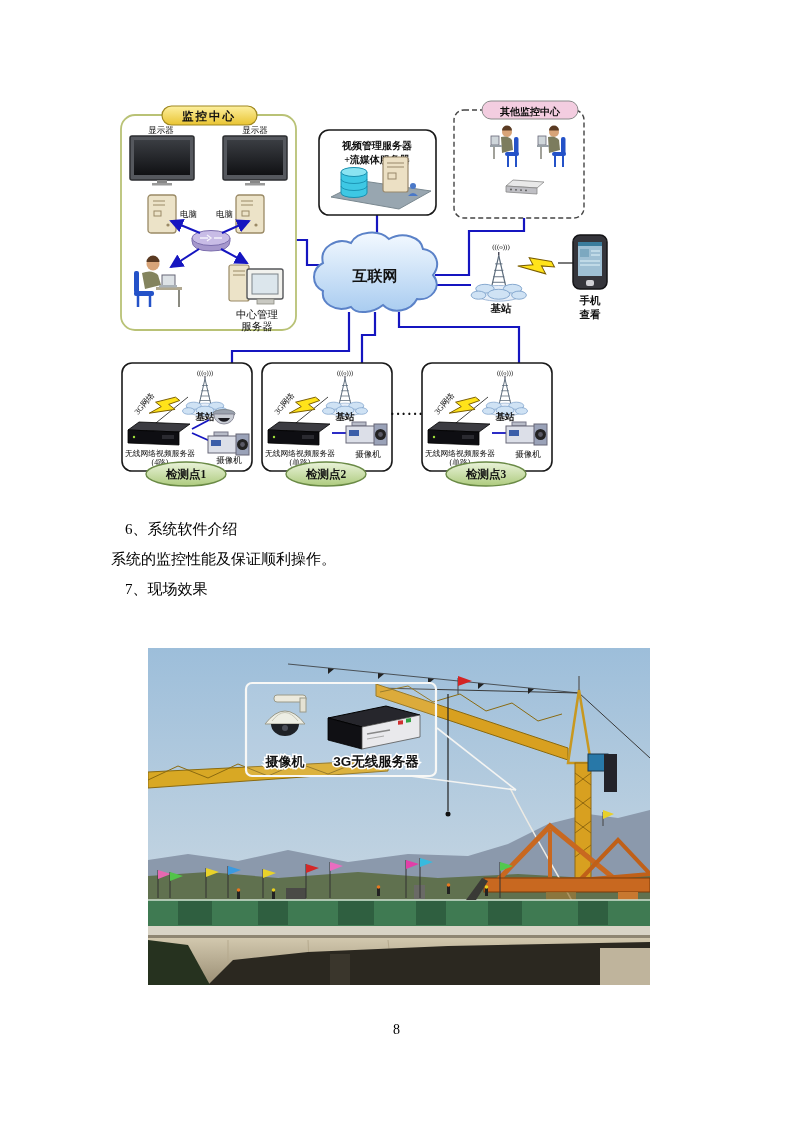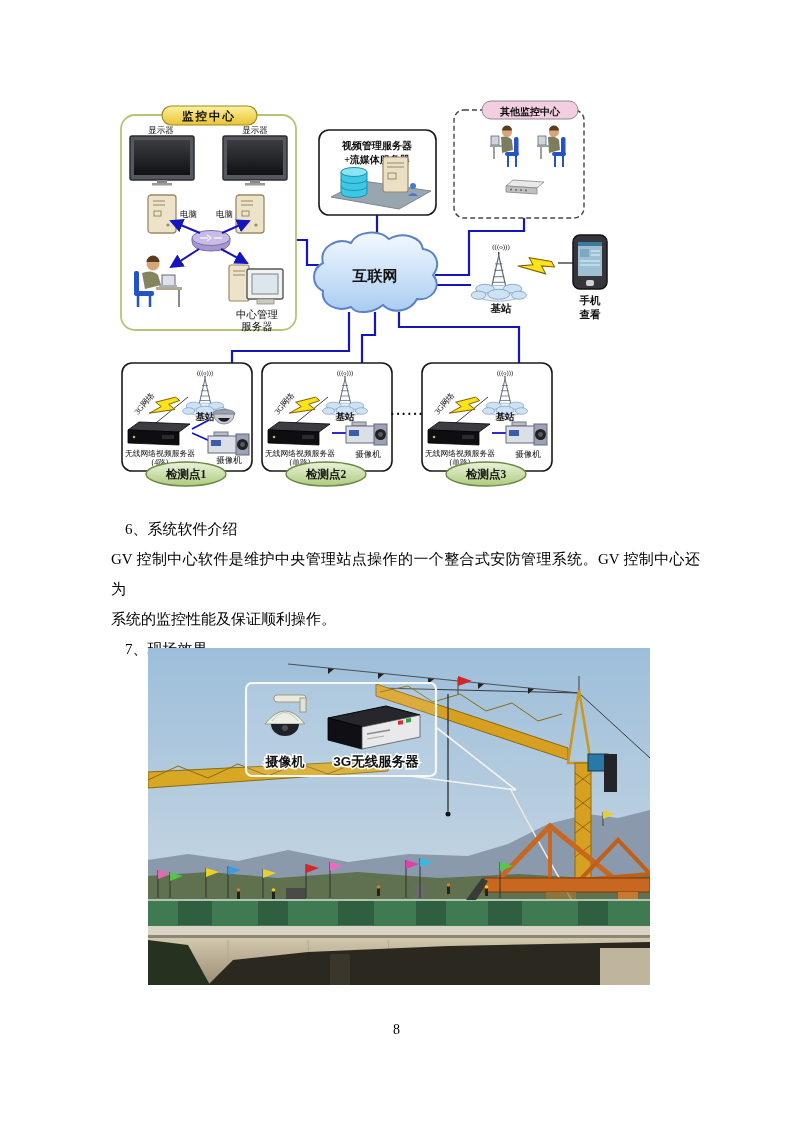--- a/index.html
+++ b/index.html
@@ -315,21 +315,20 @@
     <text x="38" y="93" font-size="7.8" text-anchor="middle">无线网络视频服务器</text>
     <text x="38" y="102" font-size="7.8" text-anchor="middle">(单路)</text>
     <text x="106" y="94" font-size="8.5" text-anchor="middle">摄像机</text>
     <ellipse cx="64" cy="111" rx="40" ry="12" fill="url(#ellGrad)" stroke="#6a8a46" stroke-width="1.4"></ellipse>
     <text x="64" y="115" font-size="11.5" font-weight="bold" text-anchor="middle" fill="#1515c8">检测点3</text>
   </g>
 </svg>
 
 <div id="textblock" class="abs">
   <div class="h">6、系统软件介绍</div>
-  <div class="p j">GV 控制中心软件是维护中央管理站点操作的一个整合式安防管理系统。GV 控制中心还为</div>
   <div class="p">系统的监控性能及保证顺利操作。</div>
   <div class="h">7、现场效果</div>
 </div>
 
 <svg id="photo" class="abs" width="502" height="337" viewBox="0 0 502 337">
   <defs>
     <linearGradient id="skyGrad" x1="0" y1="0" x2="0" y2="1">
       <stop offset="0" stop-color="#9dbeda"></stop>
         <stop offset="0.75" stop-color="#c6d6e2"></stop>
       <stop offset="1" stop-color="#d5dde4"></stop>

